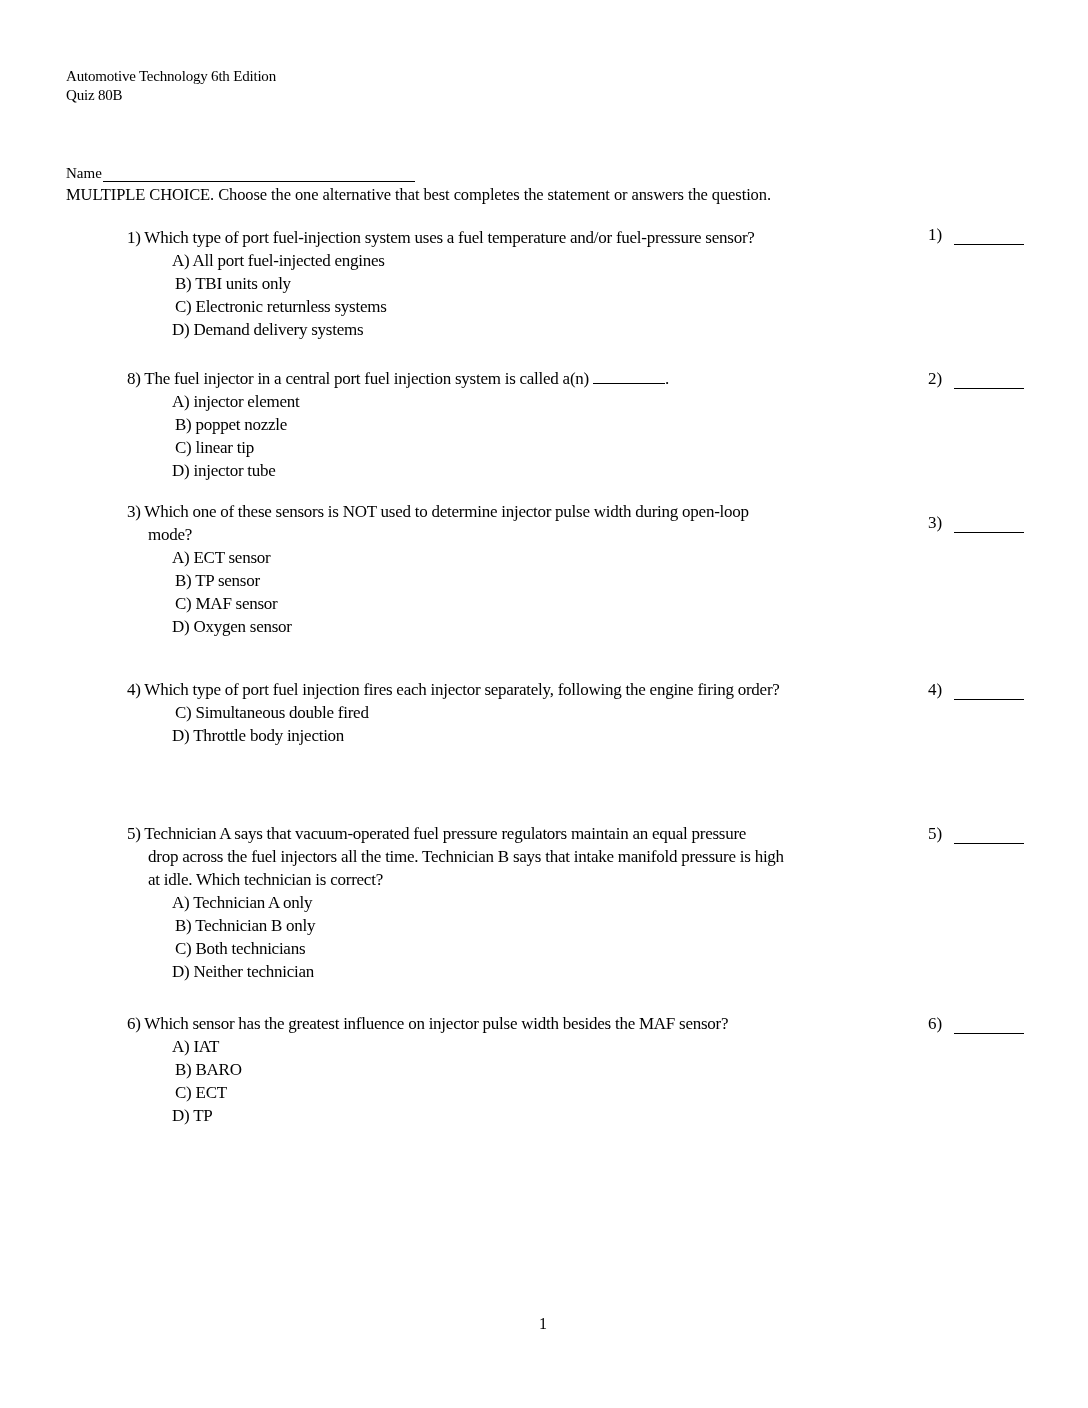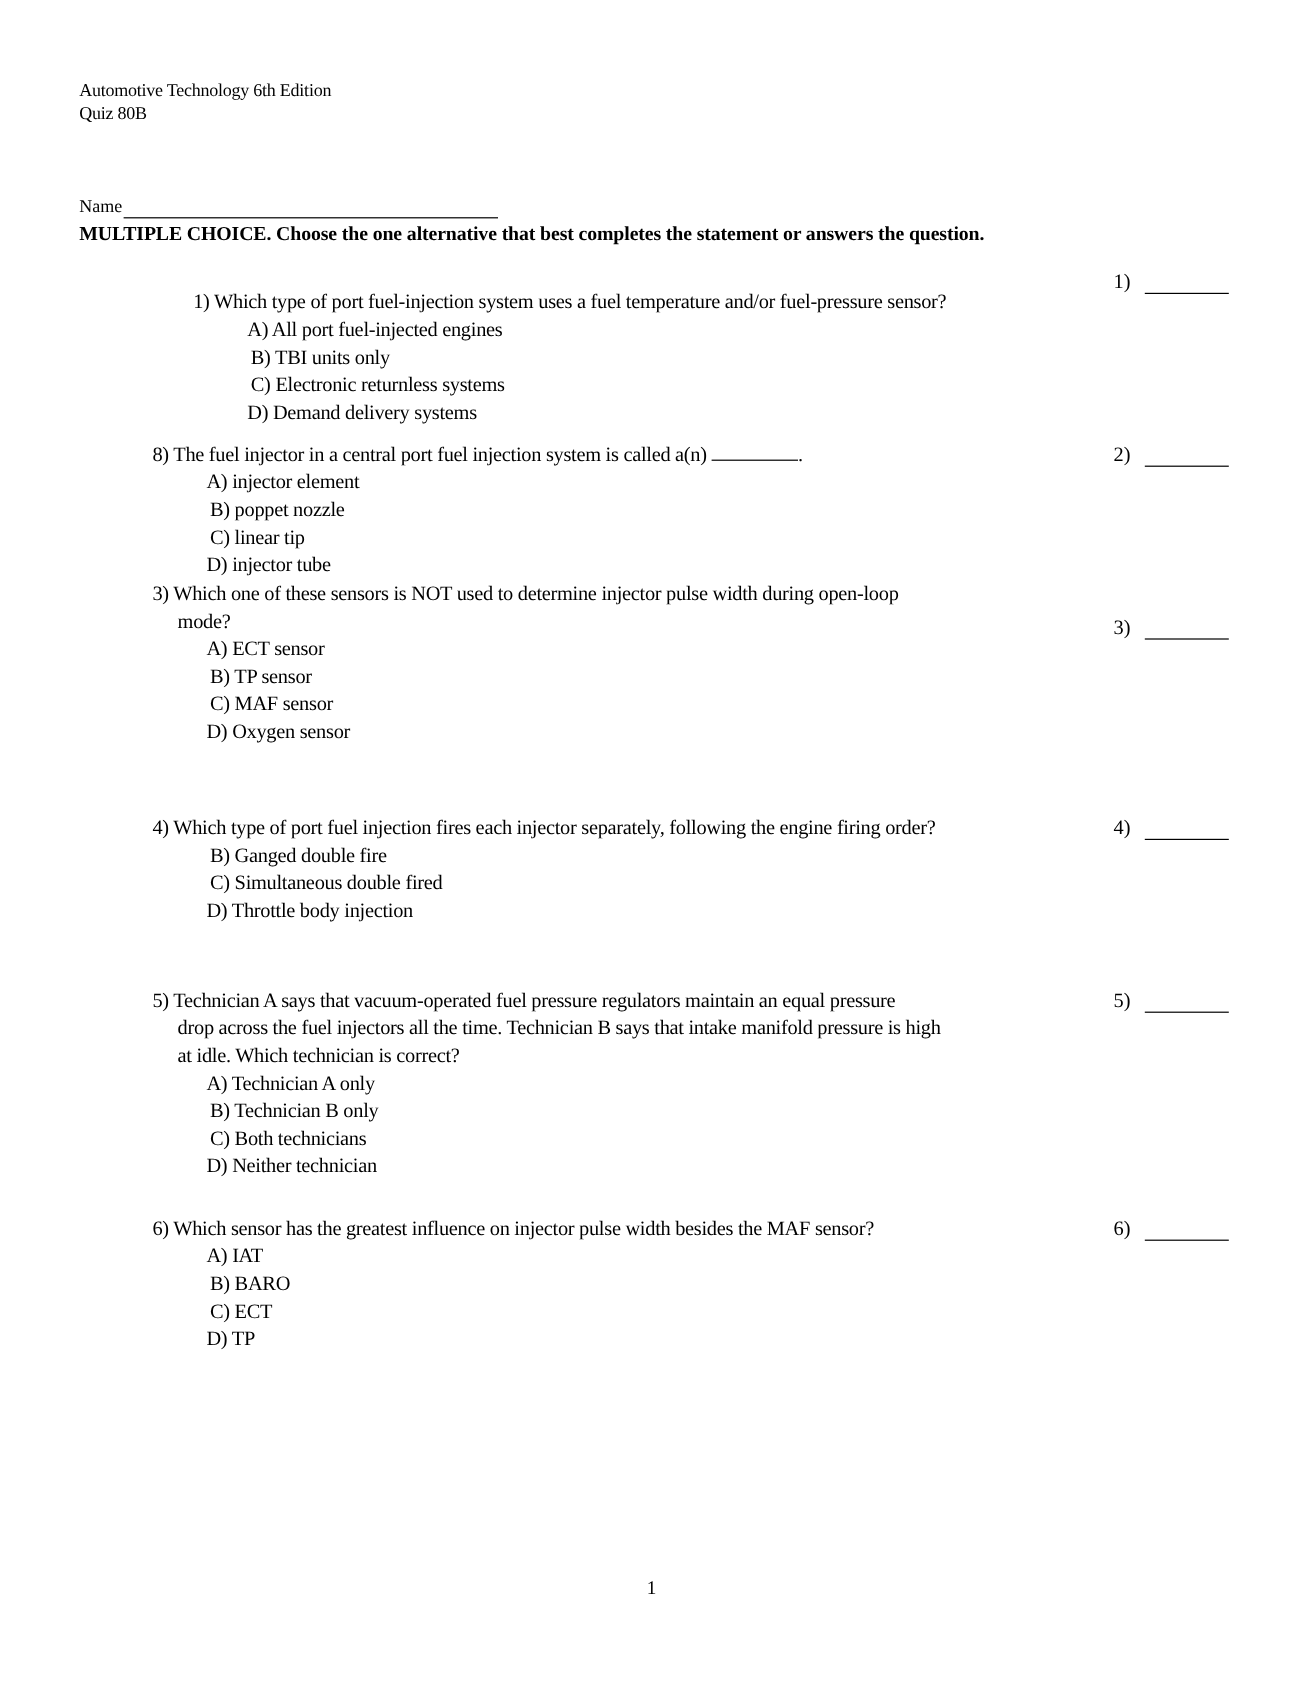--- a/index.html
+++ b/index.html
@@ -3,21 +3,21 @@
   <meta charset="utf-8">
   <style>
     html, body { margin: 0; padding: 0; background: #ffffff; }
     body {
       width: 1088px; height: 1408px; position: relative; overflow: hidden;
       color: #000; font-family: "Liberation Serif", "DejaVu Serif", serif;
     }
     .hdr { position: absolute; left: 66px; font-size: 15px; line-height: 19px; letter-spacing: -0.2px; }
     .name-row { position: absolute; left: 66px; top: 125px; font-size: 15px; display: flex; align-items: flex-end; margin-top: 40px; }
     .name-line { display: inline-block; width: 312px; border-bottom: 1px solid #000; height: 16px; margin-left: 1px; }
-    .instructions { position: absolute; left: 66px; top: 185px; font-size: 16.5px; font-weight: bold; letter-spacing: -0.1px; white-space: nowrap; }
+    .instructions { position: absolute; left: 66px; top: 185px; font-size: 16.5px; font-weight: normal; letter-spacing: -0.1px; white-space: nowrap; }
     .question { position: absolute; left: 127px; width: 790px; font-size: 17px; line-height: 23px; letter-spacing: -0.25px; }
     .q-stem { display: block; }
     .q-cont { padding-left: 21px; display: block; }
     .choice { display: block; padding-left: 45px; }
     .choice.b, .choice.c { padding-left: 48px; }
     .ans { position: absolute; left: 928px; font-size: 17px; display: flex; align-items: flex-end; }
     .ans-line { display: inline-block; width: 70px; border-bottom: 1.5px solid #000; height: 17px; margin-left: 12px; }
     .blank-inline { display: inline-block; width: 72px; border-bottom: 1px solid #000; height: 14px; vertical-align: baseline; }
     .page-num { position: absolute; left: 539px; top: 1315px; font-size: 16px; }
   </style>
@@ -27,21 +27,21 @@
 <div class="hdr" style="top:67px;">Automotive Technology 6th Edition</div>
 <div class="hdr" style="top:86px;">Quiz 80B</div>
 
 <div class="name-row">
   <span>Name</span>
   <span class="name-line"></span>
 </div>
 
 <div class="instructions">MULTIPLE CHOICE.  Choose the one alternative that best completes the statement or answers the question.</div>
 
-<div class="question" style="top:240px;margin-left:34px;">
+<div class="question" style="top:226px;">
   <span class="q-stem">1) Which type of port fuel-injection system uses a fuel temperature and/or fuel-pressure sensor?</span>
   <span class="choice a">A) All port fuel-injected engines</span>
   <span class="choice b">B) TBI units only</span>
   <span class="choice c">C) Electronic returnless systems</span>
   <span class="choice d">D) Demand delivery systems</span>
 </div>
 <div class="ans" style="top:225px;">
   <span>1)</span>
   <span class="ans-line"></span>
 </div>
@@ -51,36 +51,35 @@
   <span class="choice a">A) injector element</span>
   <span class="choice b">B) poppet nozzle</span>
   <span class="choice c">C) linear tip</span>
   <span class="choice d">D) injector tube</span>
 </div>
 <div class="ans" style="top:369px;">
   <span>2)</span>
   <span class="ans-line"></span>
 </div>
 
-<div class="question" style="top:483px;">
+<div class="question" style="top:500px;">
   <span class="q-stem">3) Which one of these sensors is NOT used to determine injector pulse width during open-loop</span>
   <span class="q-cont">mode?</span>
   <span class="choice a">A) ECT sensor</span>
   <span class="choice b">B) TP sensor</span>
   <span class="choice c">C) MAF sensor</span>
   <span class="choice d">D) Oxygen sensor</span>
 </div>
 <div class="ans" style="top:513px;">
   <span>3)</span>
   <span class="ans-line"></span>
 </div>
 
 <div class="question" style="top:678px;">
   <span class="q-stem">4) Which type of port fuel injection fires each injector separately, following the engine firing order?</span>
-  <span class="choice b">B) Ganged double fire</span>
   <span class="choice c">C) Simultaneous double fired</span>
   <span class="choice d">D) Throttle body injection</span>
 </div>
 <div class="ans" style="top:680px;">
   <span>4)</span>
   <span class="ans-line"></span>
 </div>
 
 <div class="question" style="top:822px;">
   <span class="q-stem">5) Technician A says that vacuum-operated fuel pressure regulators maintain an equal pressure</span>

